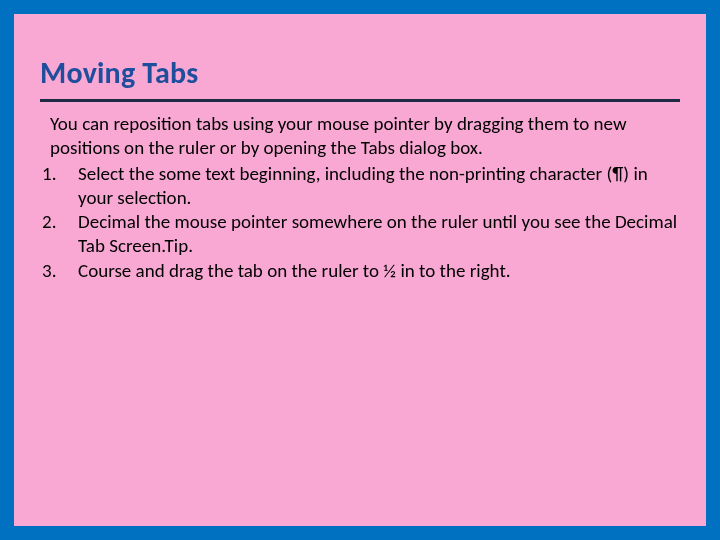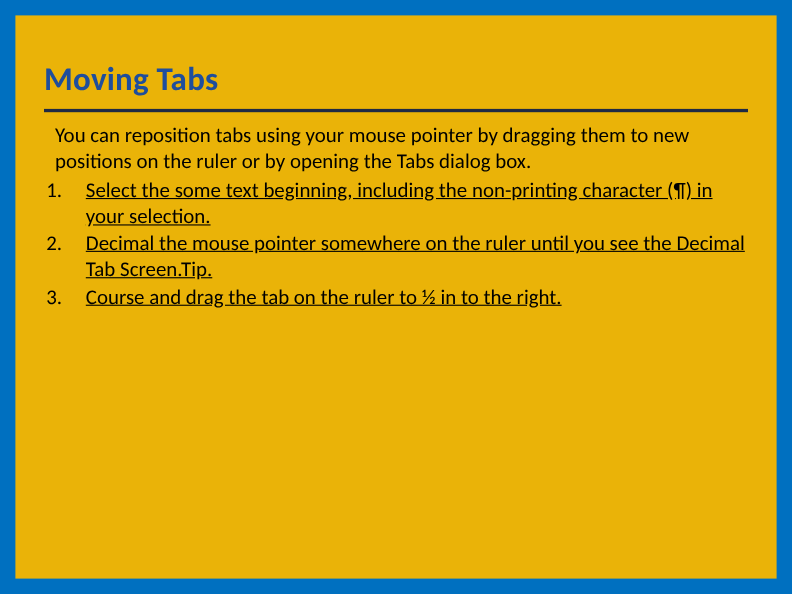--- a/index.html
+++ b/index.html
@@ -6,21 +6,21 @@
   html, body { width: 720px; height: 540px; overflow: hidden; }
   body {
     font-family: "Segoe UI", "Calibri", Arial, sans-serif;
     background: #fff;
   }
   .slide-frame {
     width: 720px;
     height: 540px;
     border: 14px solid #0070c0;
     position: relative;
-    background: #eab308;
+    background: #f9a8d4;
     padding: 0;
   }
   .content {
     padding: 40px 26px 0 26px;
   }
   .title {
     font-size: 30px;
     font-weight: 600;
     color: #1f4e9c;
     letter-spacing: 0.2px;
@@ -38,21 +38,20 @@
     color: #000;
     margin-bottom: 2px;
     margin-left: 10px;
   }
   ol.steps {
     list-style: none;
     counter-reset: step;
     font-size: 19px;
     line-height: 1.28;
     color: #000;
-    text-decoration: underline;
   }
   ol.steps > li {
     counter-increment: step;
     position: relative;
     padding-left: 38px;
     margin-top: 0;
   }
   ol.steps > li::before {
     content: counter(step) ".";
     position: absolute;

